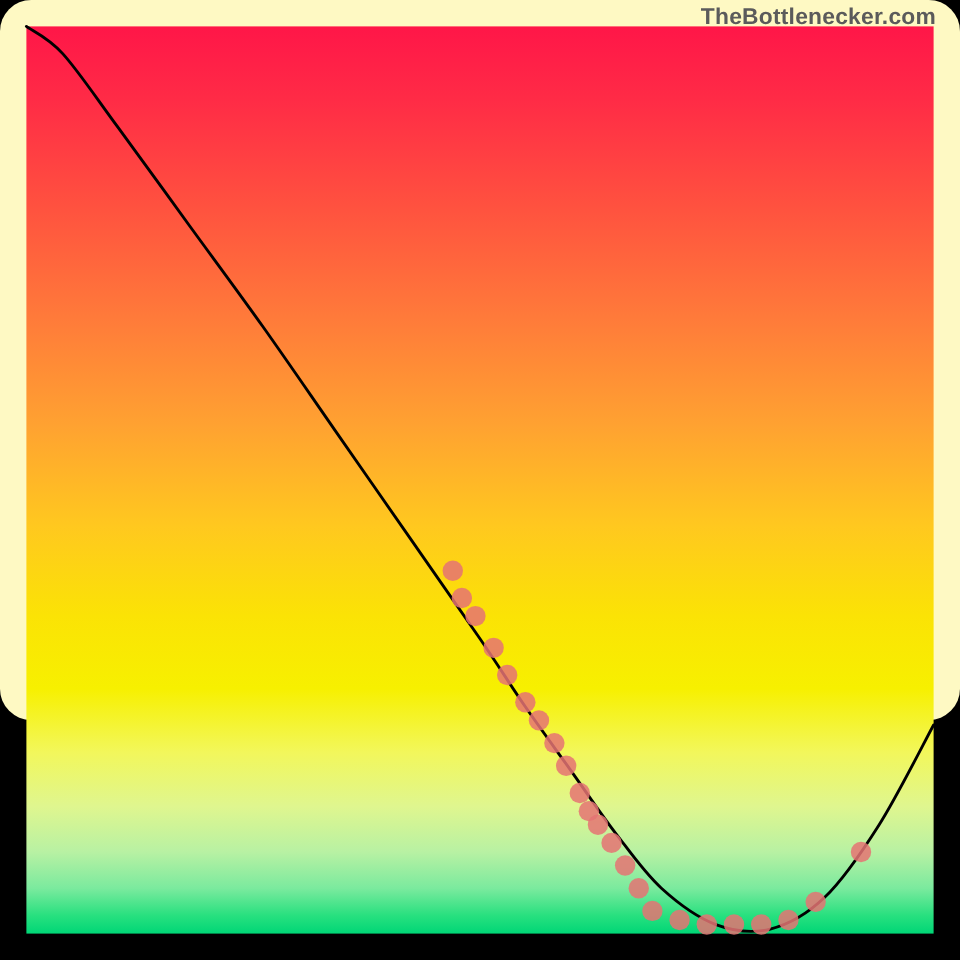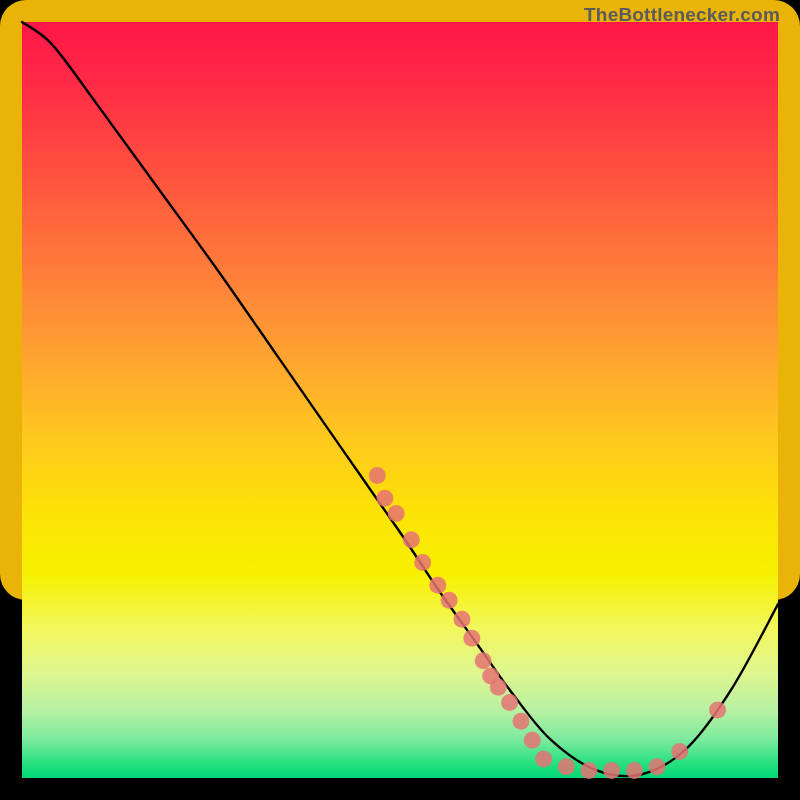--- a/index.html
+++ b/index.html
@@ -8,21 +8,21 @@
     width: 800px;
     height: 800px;
     overflow: hidden;
     background: #000;
     font-family: Arial, Helvetica, sans-serif;
   }
   .chart-wrap {
     position: relative;
     width: 800px;
     height: 600px;
-    background: #eab308;
+    background: #fef9c3;
     border-radius: 26px;
   }
   .plot-area {
     position: absolute;
     left: 22px;
     top: 22px;
     width: 756px;
     height: 756px;
     
     background:

